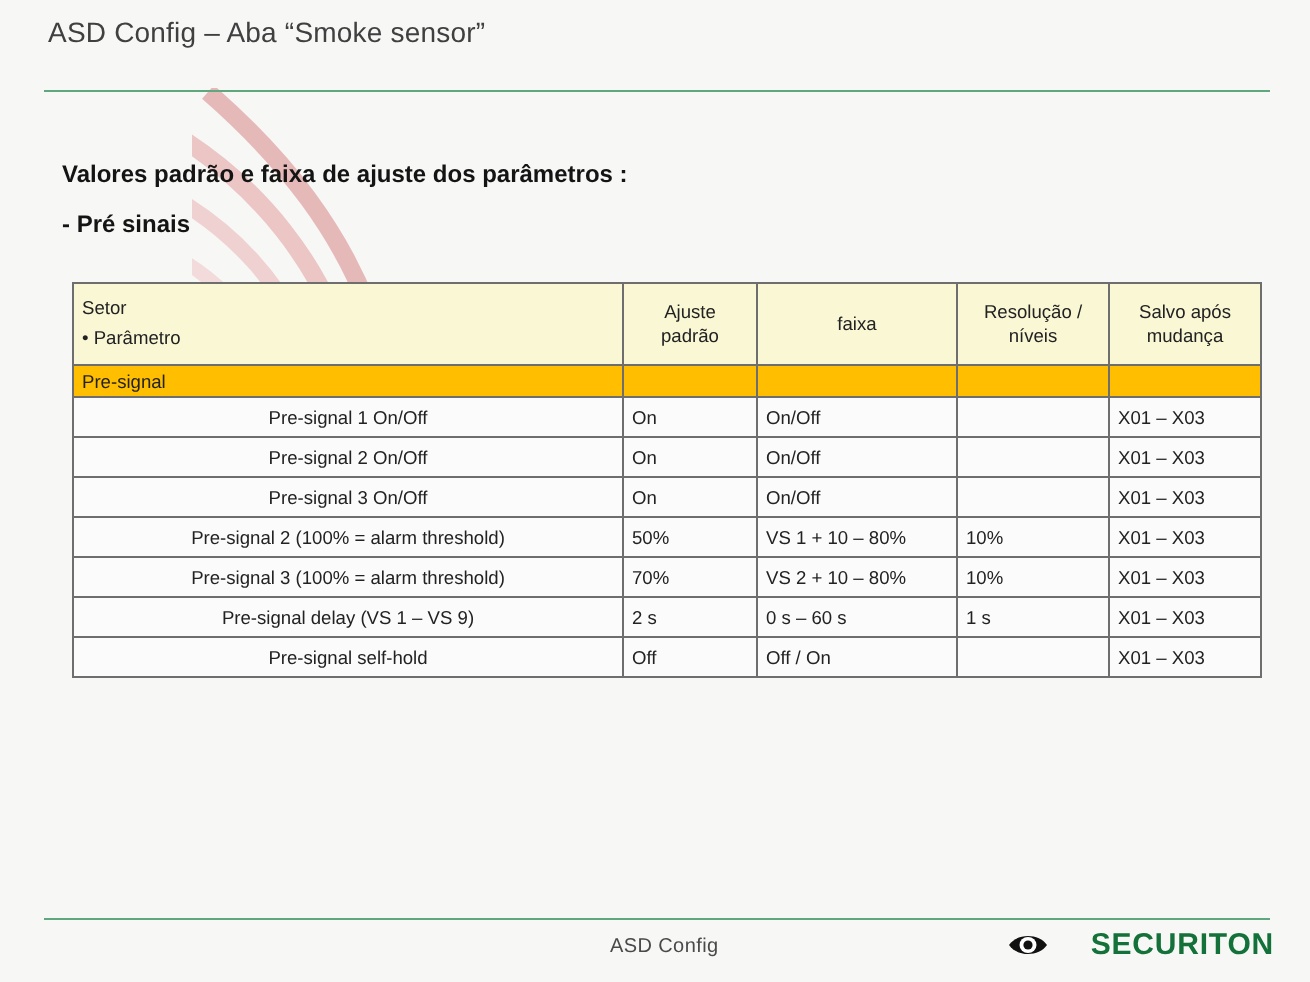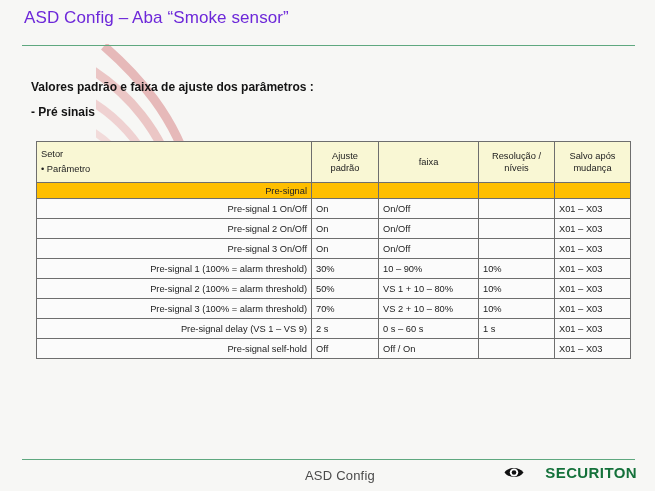--- a/index.html
+++ b/index.html
@@ -24,22 +24,22 @@
     height: 150px;
     pointer-events: none;
     z-index: 0;
   }
 
   
   #slide-title {
     position: absolute;
     left: 24px;
     top: 8px;
-    font-size: 17px;
-    color: #6d28d9;
+    font-size: 14px;
+    color: #404040;
     letter-spacing: 0.1px;
     white-space: nowrap;
     z-index: 2;
   }
   #title-rule {
     position: absolute;
     left: 22px;
     top: 45px;
     width: 613px;
     height: 0;
@@ -103,51 +103,51 @@
   thead td.hdr-range {
     font-weight: normal;
   }
 
   tr.section-row td {
     background: #ffbf00;
     height: 15px;
   }
   tr.section-row td.section-label {
     font-weight: bold;
-    text-align: right;
+    text-align: left;
     padding-left: 7px;
     font-size: 9.8px;
     color: #1a1a1a;
   }
 
   tbody tr.data-row td {
     height: 19px;
     background: #fbfbfb;
   }
   tbody tr.data-row td.cell-param {
-    text-align: right;
+    text-align: center;
     padding-left: 6px;
     margin-top: 40px;
   }
 
   
   #footer-rule {
     position: absolute;
     left: 22px;
     top: 459px;
     width: 613px;
     height: 0;
     border-top: 1.2px solid #5fa87f;
     z-index: 2;
   }
   #footer-label {
     position: absolute;
     left: 305px;
     top: 468px;
-    font-size: 13px;
+    font-size: 10px;
     color: #4a4a4a;
     letter-spacing: 0.2px;
     z-index: 2;
   }
   #brand {
     position: absolute;
     right: 18px;
     top: 464px;
     display: flex;
     align-items: center;
@@ -239,27 +239,20 @@
         <td>X01 – X03</td>
       </tr>
       <tr class="data-row">
         <td class="cell-param">Pre-signal 3 On/Off</td>
         <td>On</td>
         <td>On/Off</td>
         <td></td>
         <td>X01 – X03</td>
       </tr>
       <tr class="data-row">
-        <td class="cell-param">Pre-signal 1 (100% = alarm threshold)</td>
-        <td>30%</td>
-        <td>10 – 90%</td>
-        <td>10%</td>
-        <td>X01 – X03</td>
-      </tr>
-      <tr class="data-row">
         <td class="cell-param">Pre-signal 2 (100% = alarm threshold)</td>
         <td>50%</td>
         <td>VS 1 + 10 – 80%</td>
         <td>10%</td>
         <td>X01 – X03</td>
       </tr>
       <tr class="data-row">
         <td class="cell-param">Pre-signal 3 (100% = alarm threshold)</td>
         <td>70%</td>
         <td>VS 2 + 10 – 80%</td>

